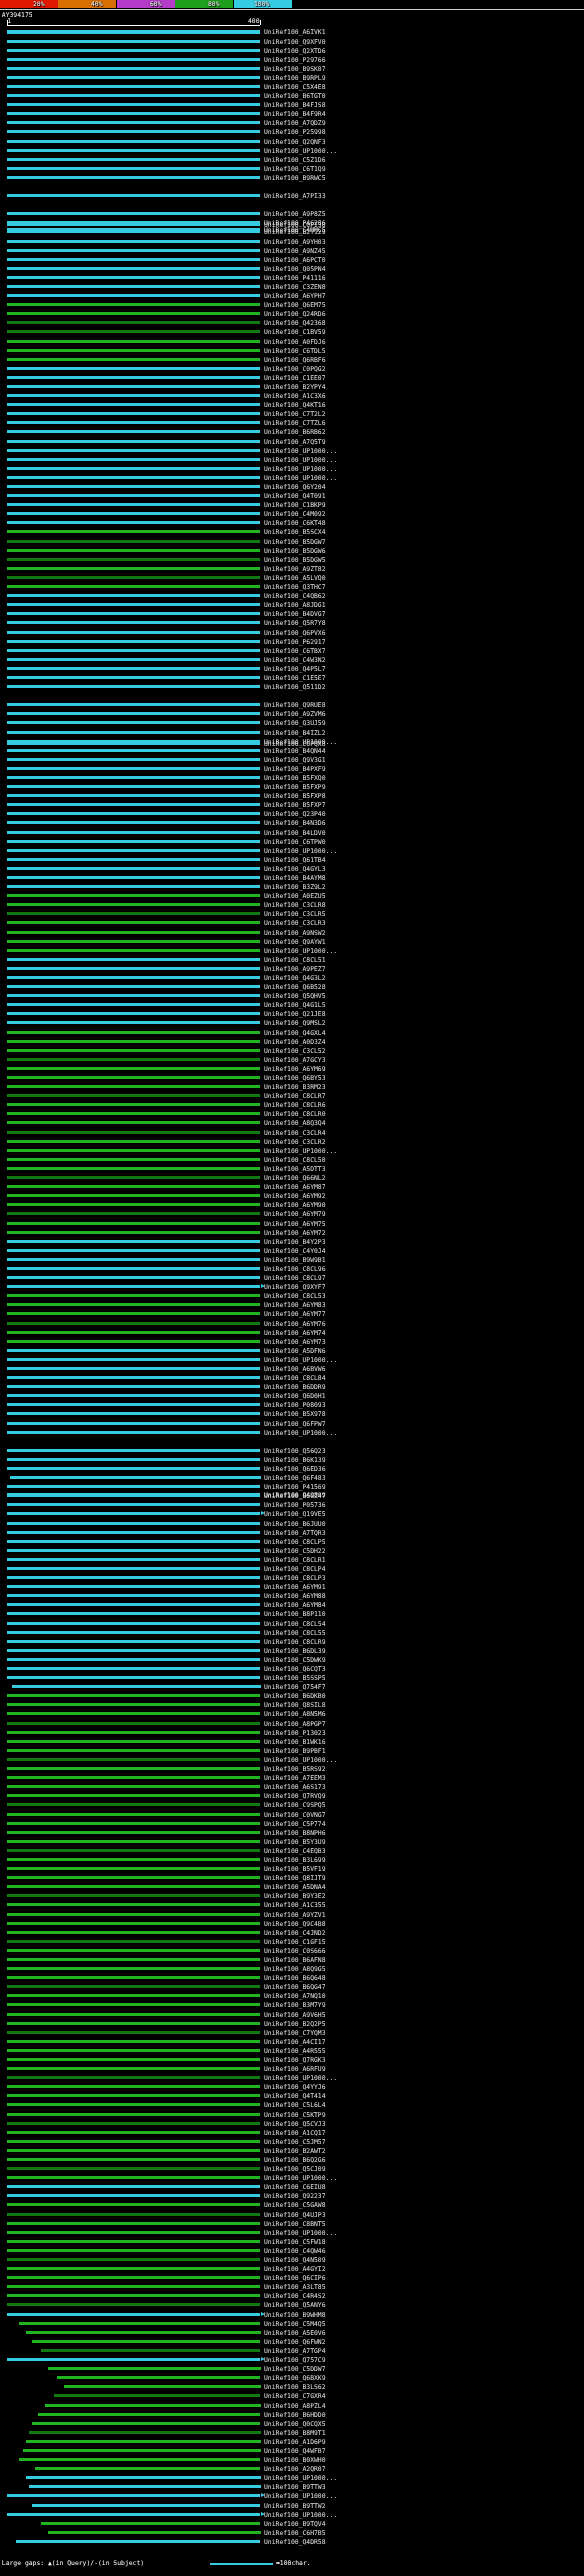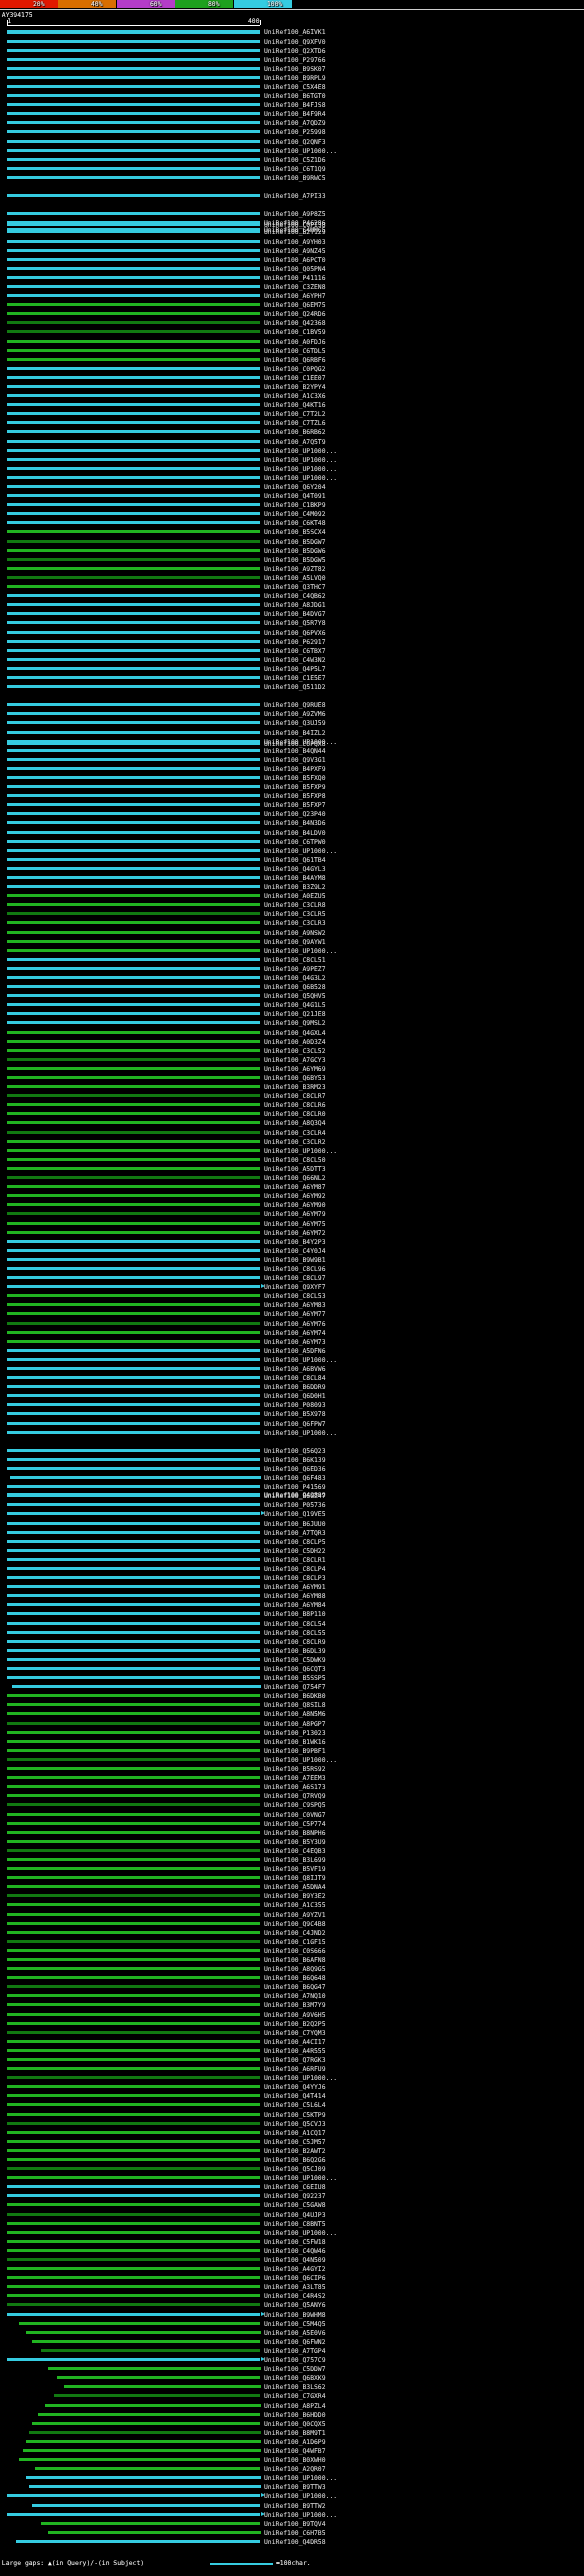--- a/index.html
+++ b/index.html
@@ -32,21 +32,21 @@
 <div id="colorbar">
     <div class="scale-seg" style="left: 0px; width: 58px; background: rgb(224, 24, 0);"></div>
     <span class="scale-lbl" style="left: 33px;">20%</span>
     <div class="scale-seg" style="left: 58px; width: 58px; background: rgb(216, 110, 0);"></div>
     <span class="scale-lbl" style="left: 91px;">40%</span>
     <div class="scale-seg" style="left: 117px; width: 58px; background: rgb(180, 60, 200);"></div>
     <span class="scale-lbl" style="left: 150px;">60%</span>
     <div class="scale-seg" style="left: 175px; width: 58px; background: rgb(30, 160, 30);"></div>
     <span class="scale-lbl" style="left: 208px;">80%</span>
     <div class="scale-seg" style="left: 234px; width: 58px; background: rgb(53, 203, 224);"></div>
-    <span class="scale-lbl" style="left: 267px; text-align: center;">100%</span>
+    <span class="scale-lbl" style="left: 254px; text-align: center;">100%</span>
   </div>
 <div id="scale-underline"></div>
 
 <div id="query-label">AY394175</div>
 <div class="ruler-num" style="left:7.3px;">1</div>
 <div class="ruler-num" style="left:248px;">400</div>
 <div class="ruler-tick" style="left:7.3px;"></div>
 <div class="ruler-tick" style="left:260px;"></div>
 <div id="ruler-line"></div>
 

